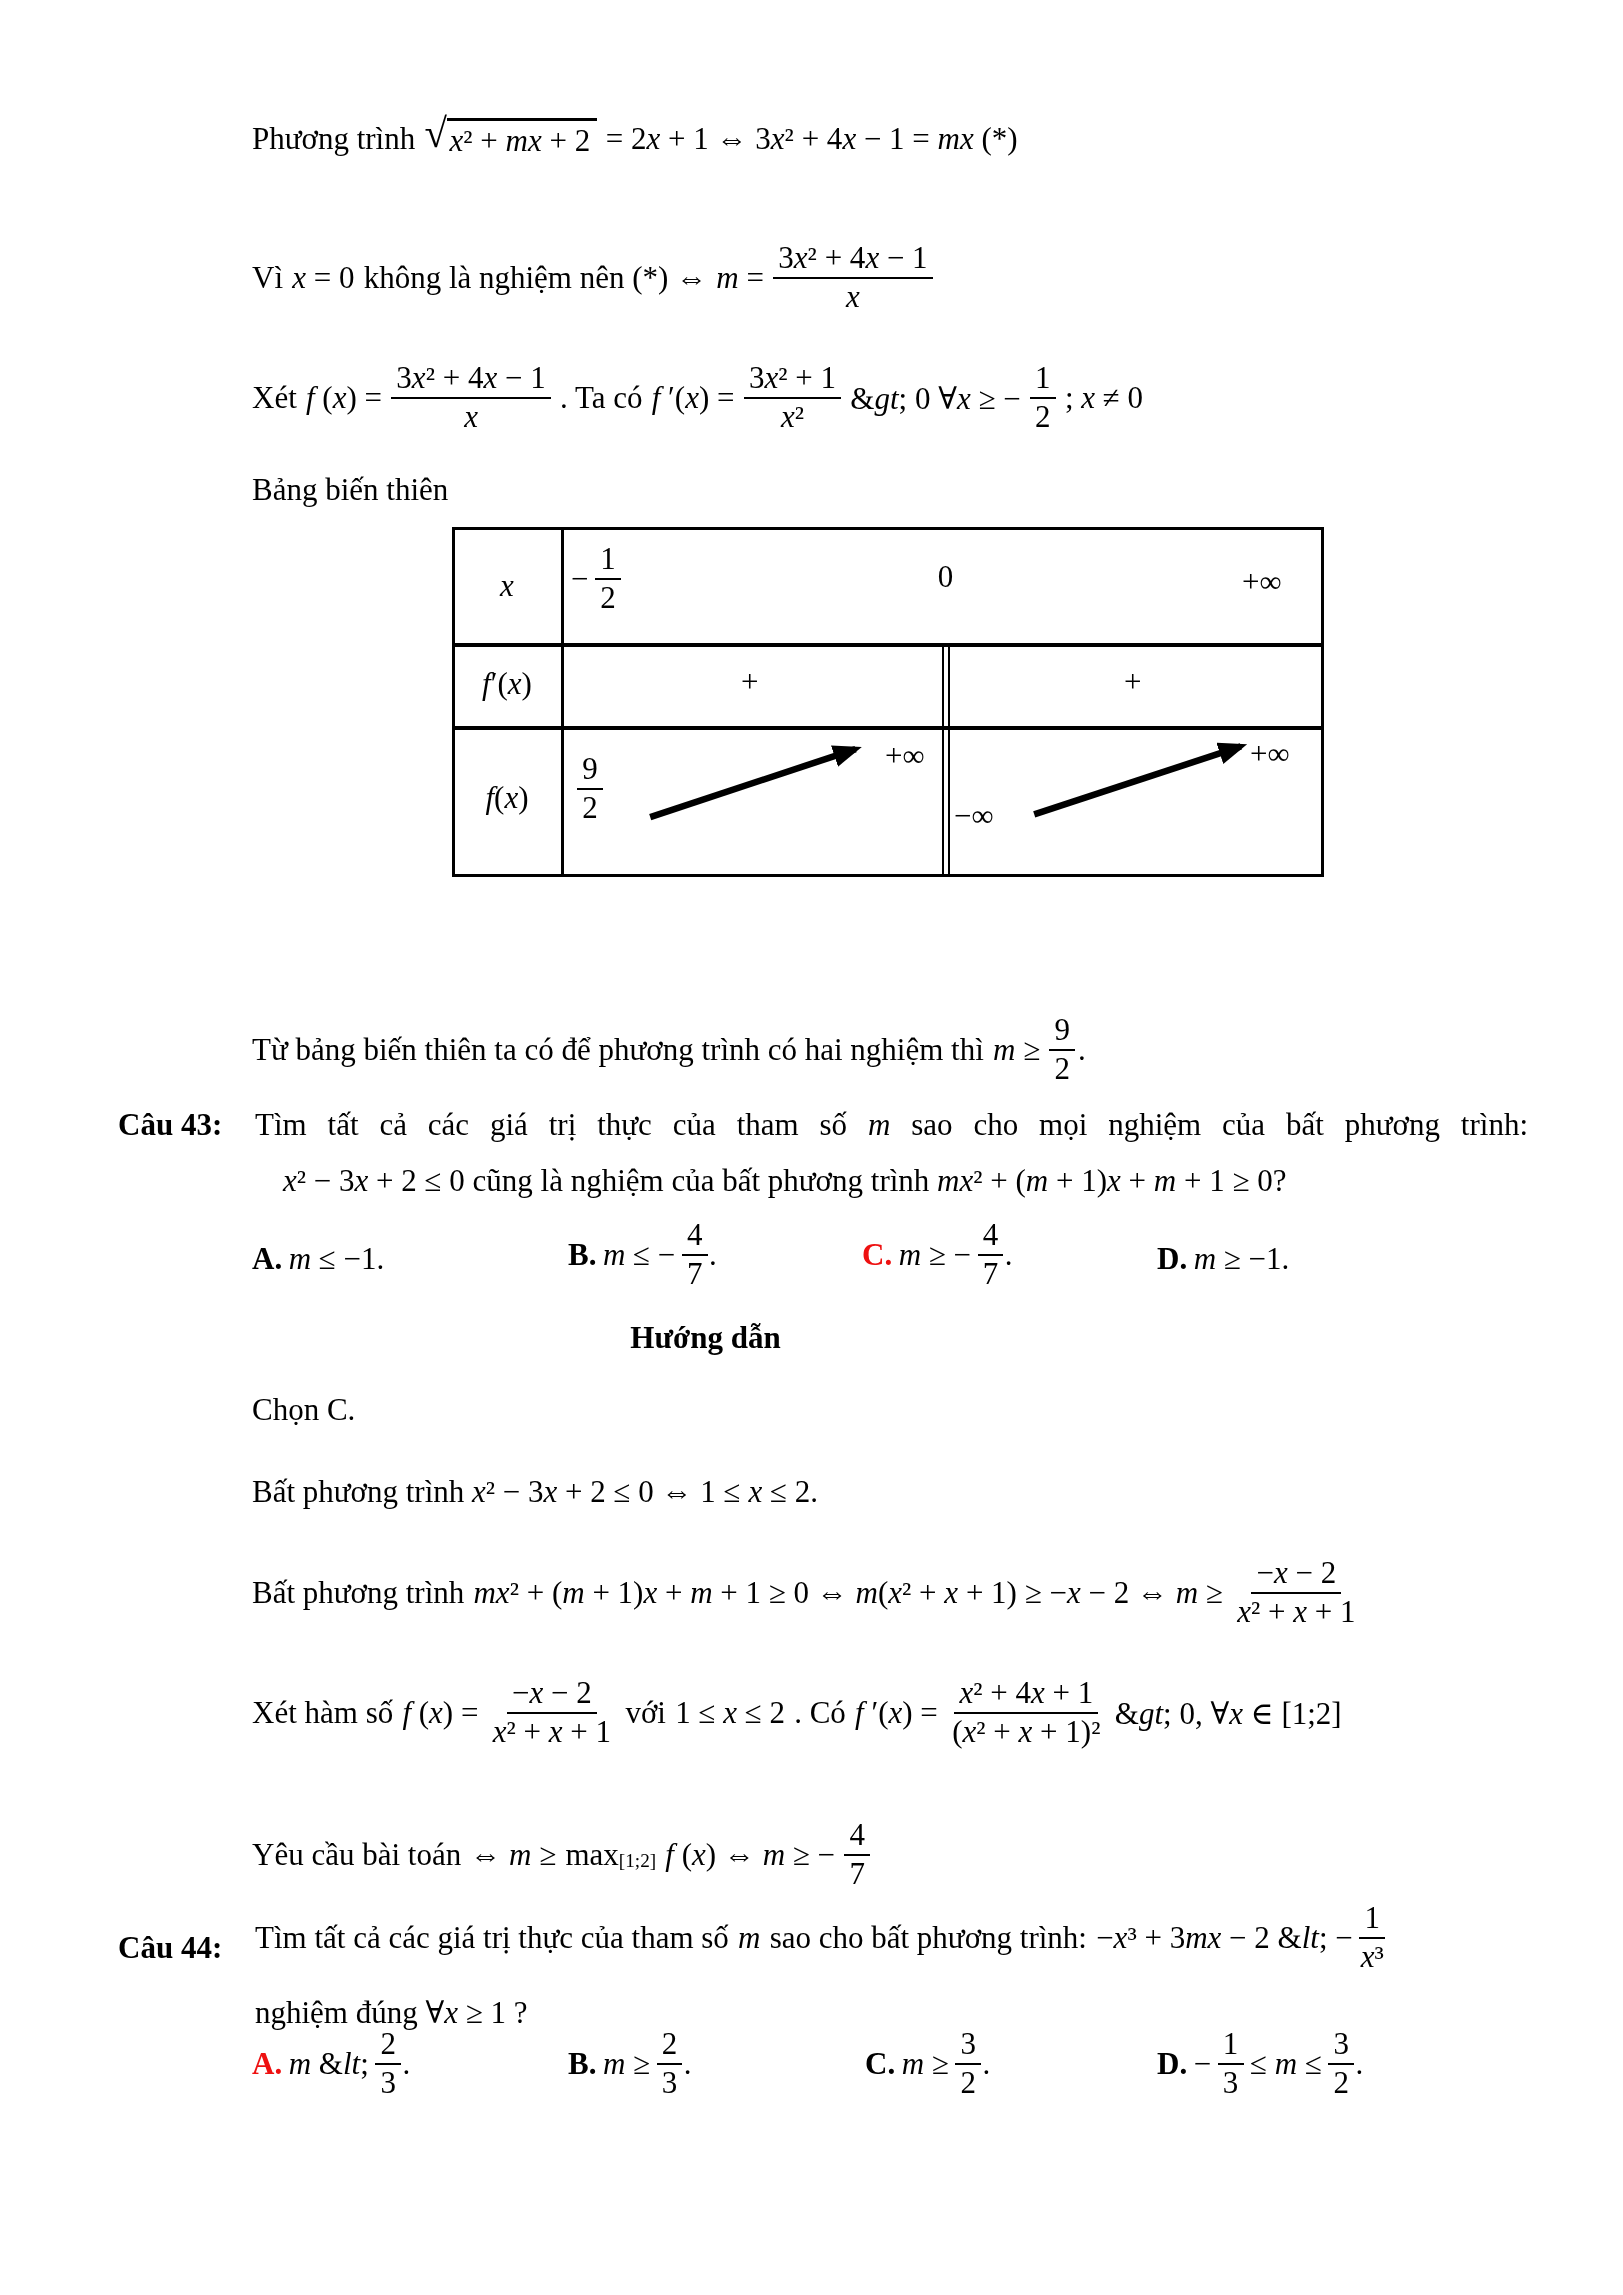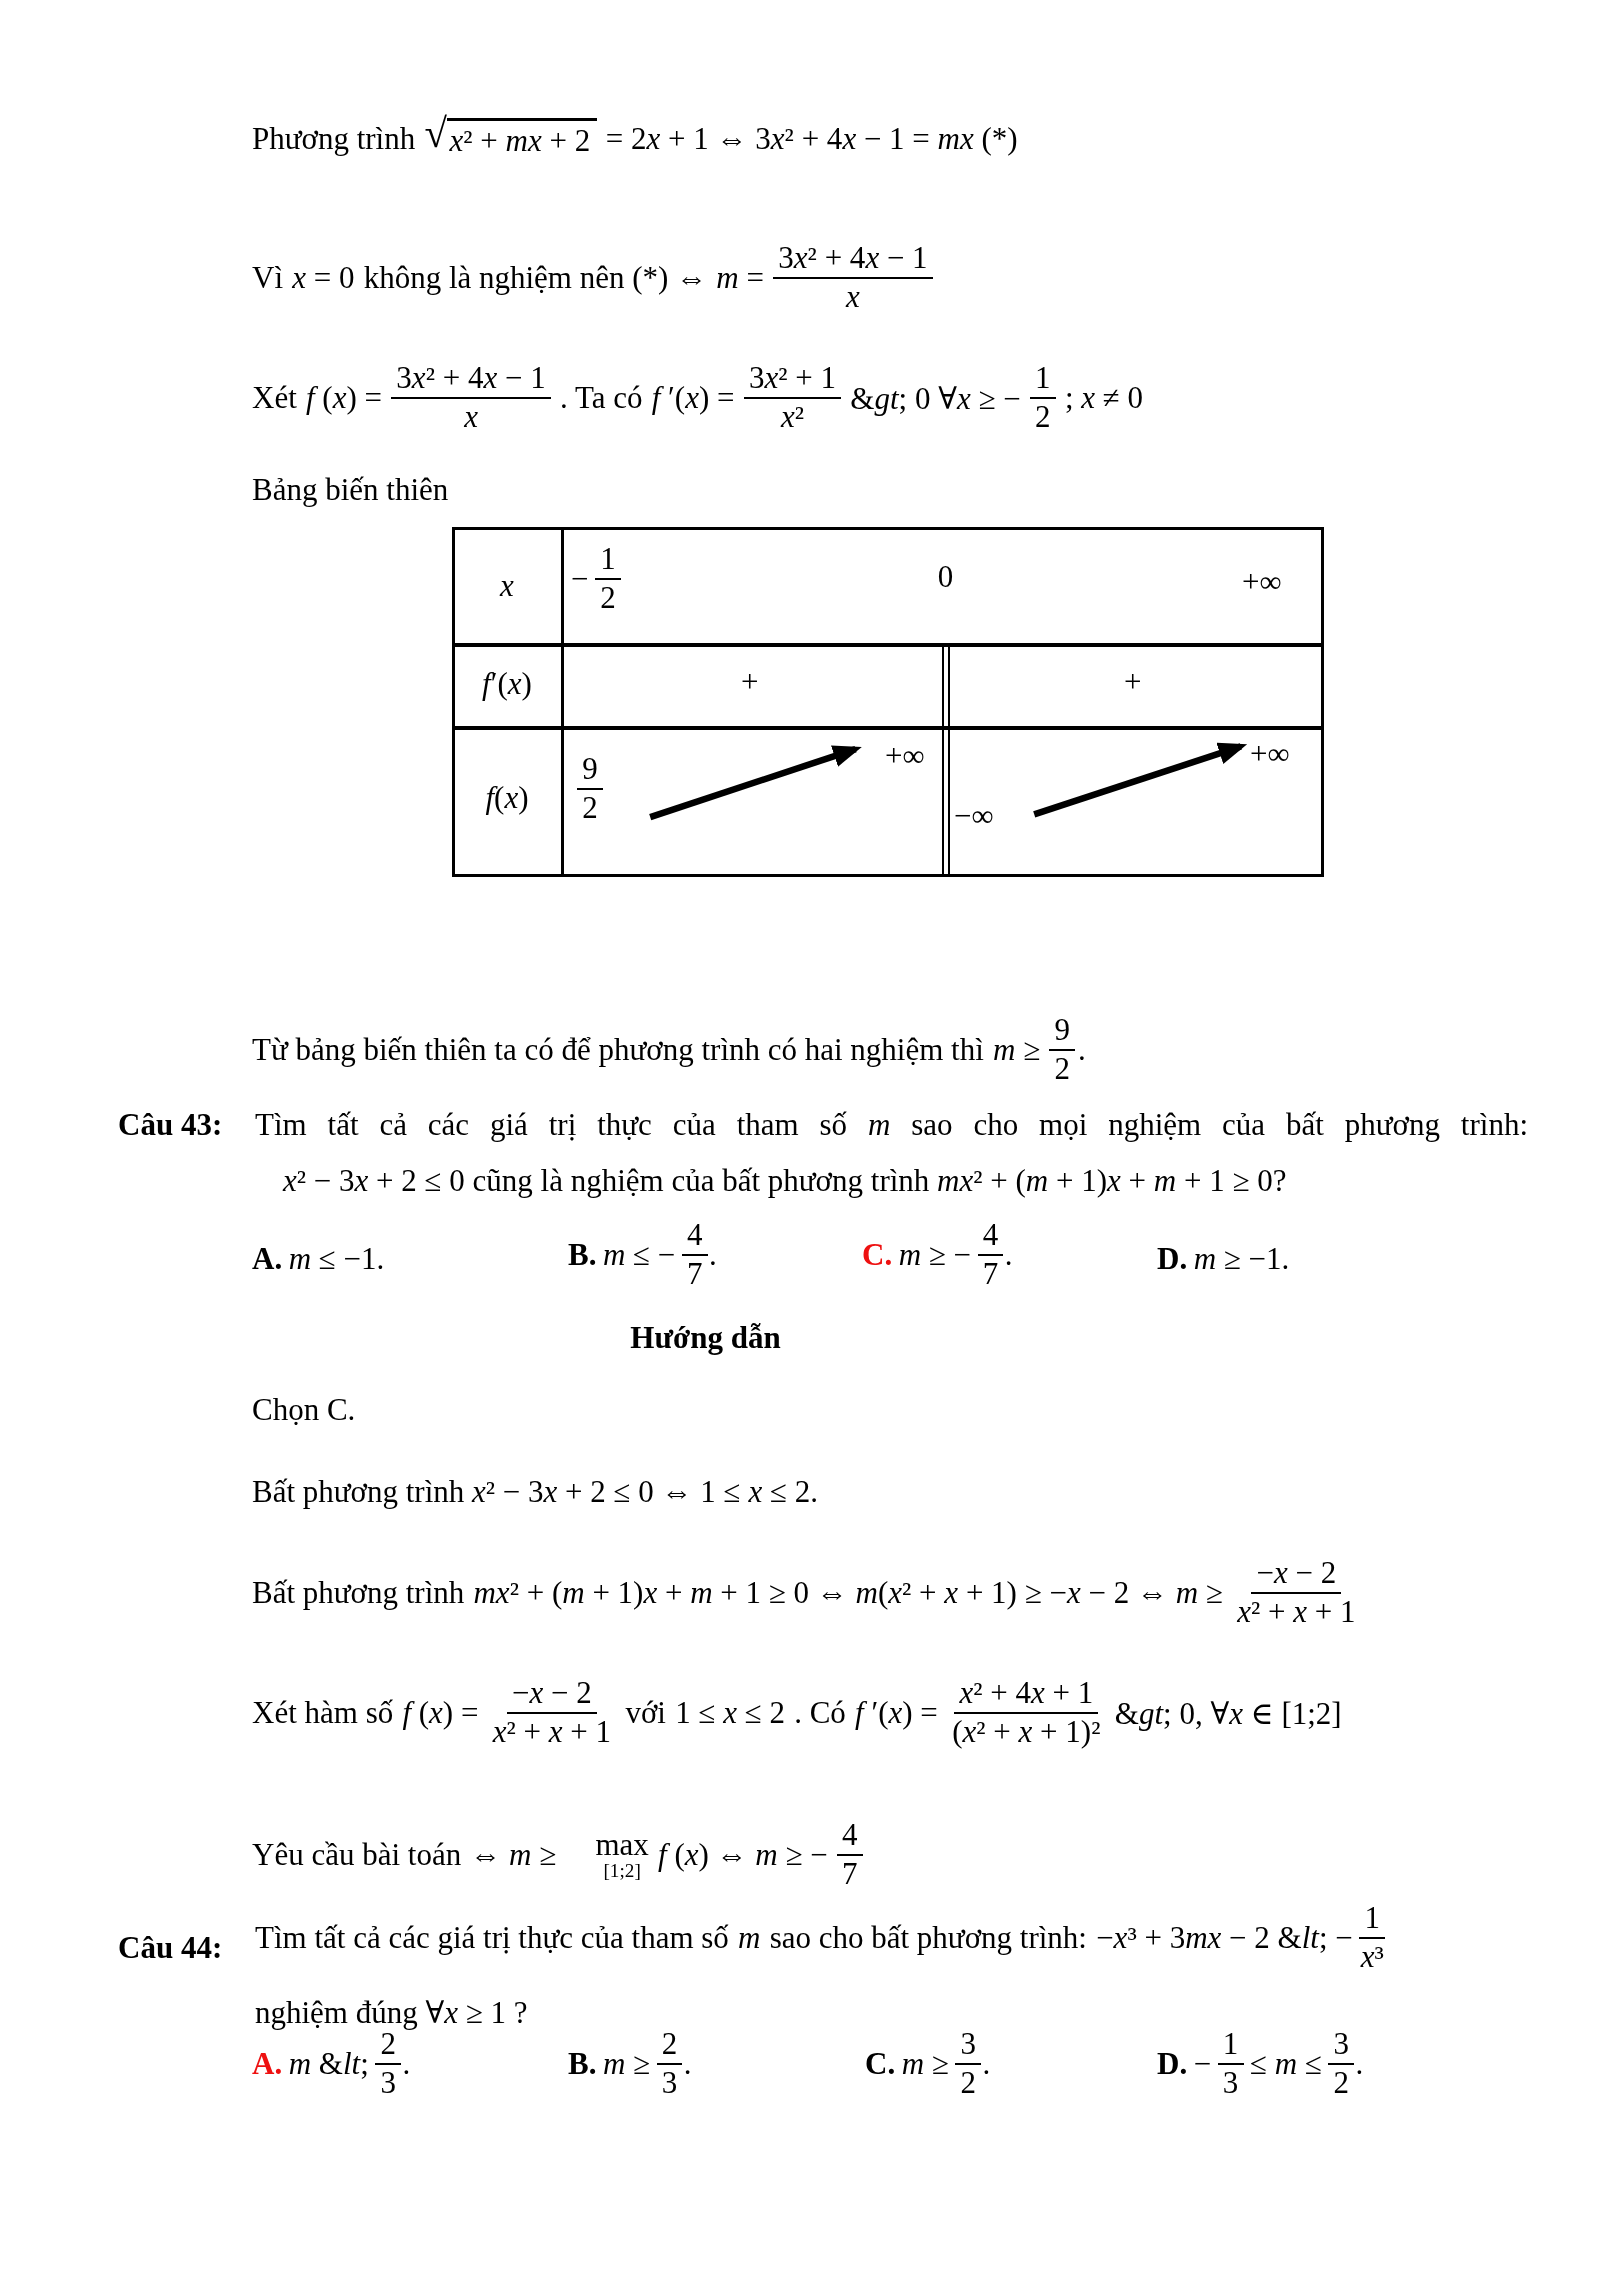--- a/index.html
+++ b/index.html
@@ -19,21 +19,21 @@
   .frac .den{padding:1.3px 5.2px 0 5.2px;}
   .sqrt{display:inline-flex;align-items:flex-start;}
   .sqrt .sym{font-size:1.32em;line-height:1;transform:translateY(-3.9px);}
   .sqrt .rad{border-top:3.3px solid #000;padding:2px 6.5px 0 2.6px;}
   .qlabel{font-weight:bold;color:#000000;}
   .opt-letter{font-weight:bold;}
   .red{color:#ee1111;}
   .bold{font-weight:bold;}
   .centered{text-align:center;}
   .just{width:1273px;text-align:justify;text-align-last:justify;}
-  .stack{display:inline-flex;flex-direction:column;align-items:center;line-height:1.05;margin-left:30px;}
+  .stack{display:inline-flex;flex-direction:row;align-items:flex-end;line-height:1.05;}
   .stack .sub{font-size:0.62em;}
   
   .tbl-border{border:3.3px solid #000;box-sizing:border-box;}
   .hline,.vline{background:#000;}
   .cell-center{display:flex;align-items:center;justify-content:center;}
   svg.arrow{position:absolute;overflow:visible;}
 </style>
 </head>
 <body>
 

